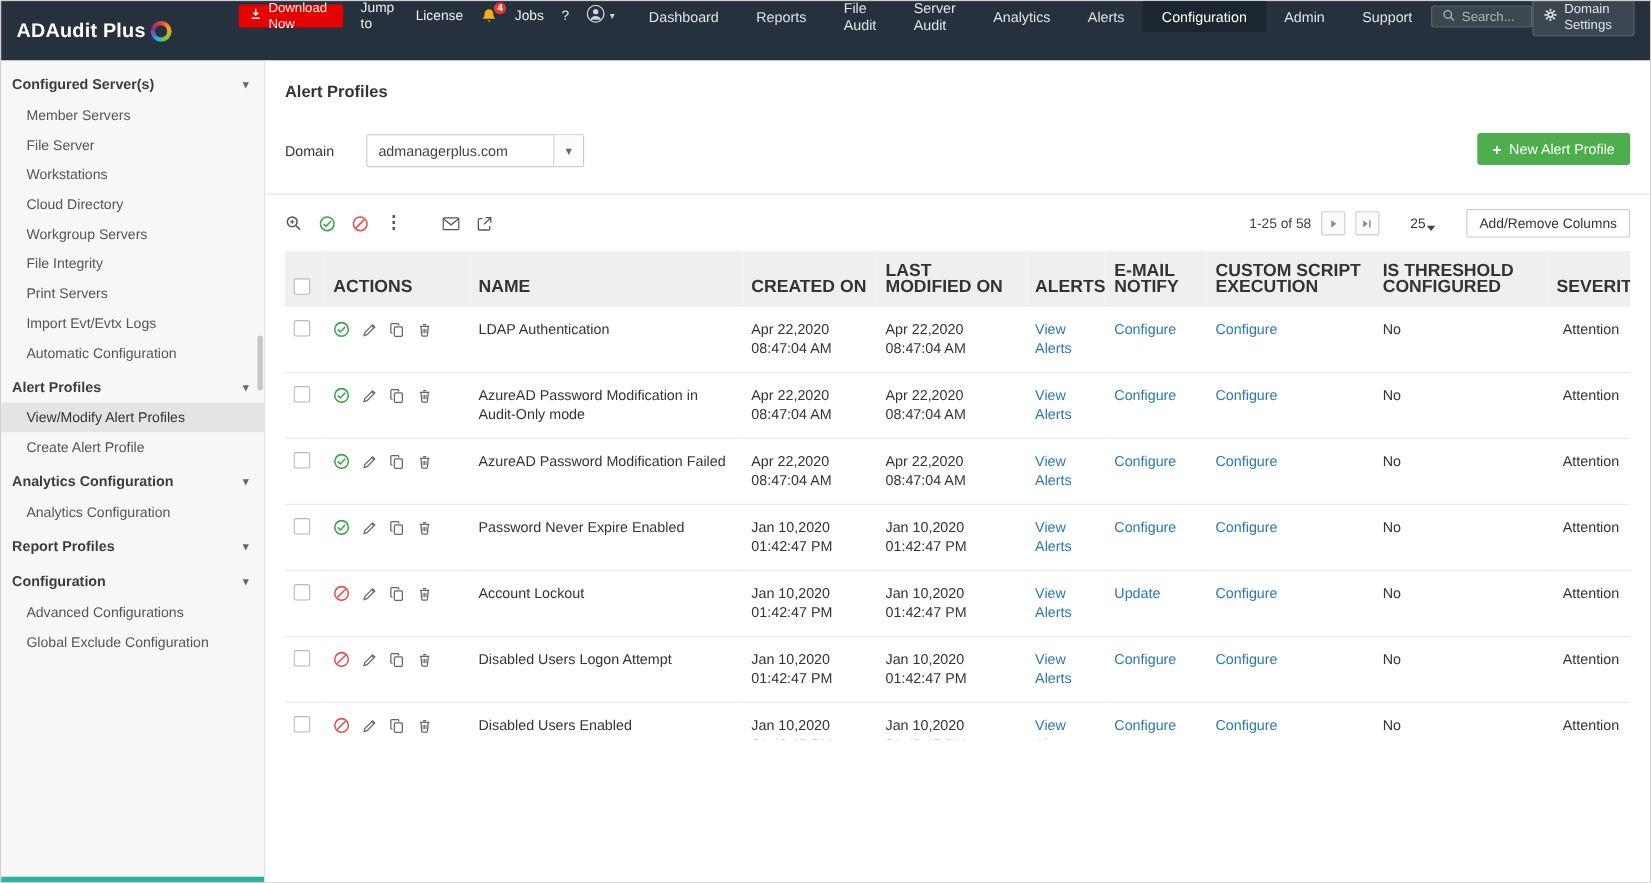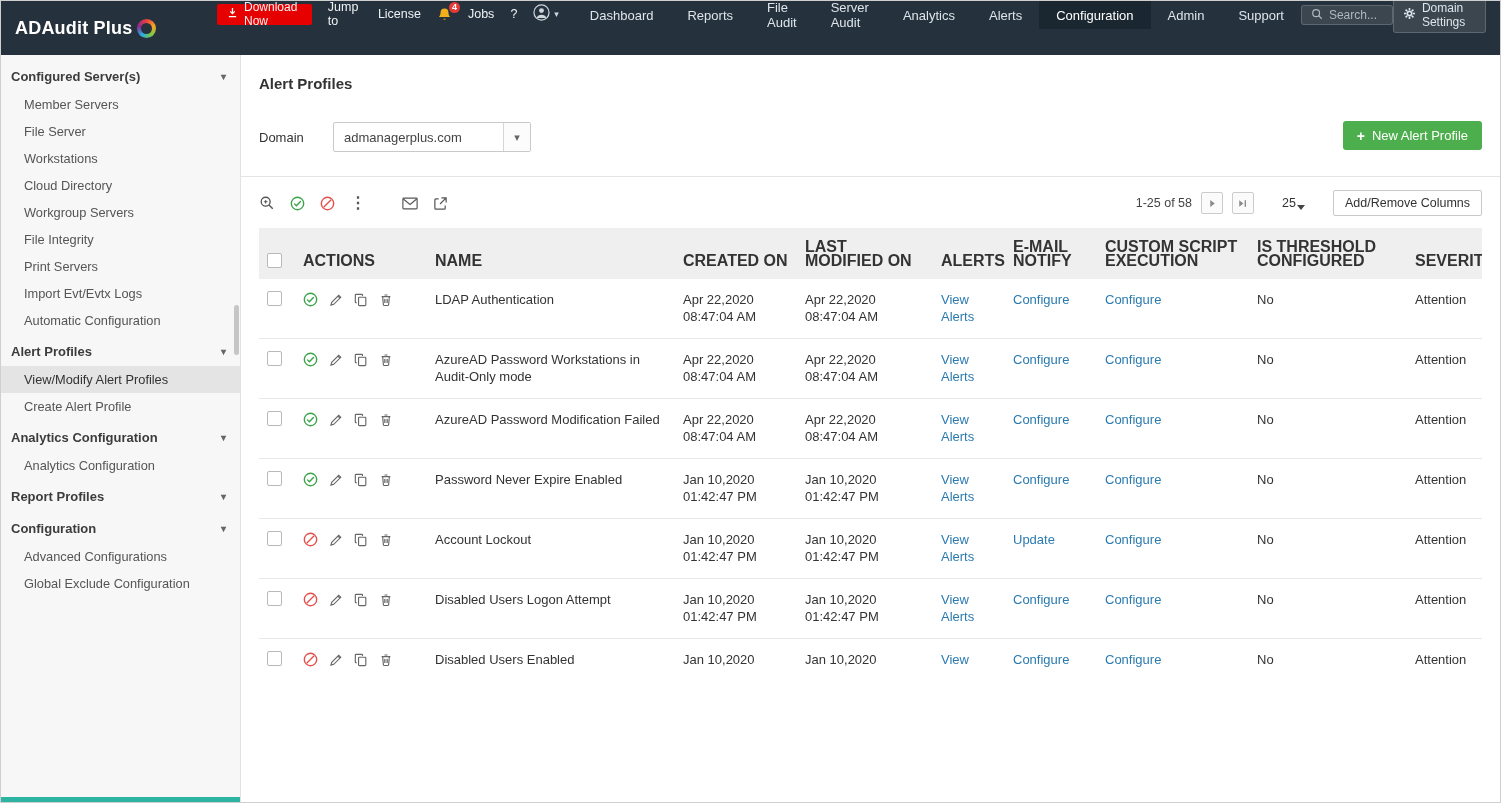--- a/index.html
+++ b/index.html
@@ -90,21 +90,21 @@
   table { width:100%; border-collapse:collapse; table-layout:fixed; }
   thead th { background:#efefef; font-size:16px; color:#333; text-align:left; padding:12px 8px 11px;
     vertical-align:bottom; font-weight:bold; line-height:14px; }
   thead th.th-sev { text-align:right; padding-right:10px; }
   tbody td { padding:12px 8px 13px; font-size:13px; color:#333; border-bottom:1px solid #e8e8e8;
     vertical-align:top; line-height:17px; }
   .checkbox { width:15px; height:15px; border:1px solid #b9b9b9; border-radius:2px; background:#fff; cursor:pointer; }
   .actions { display:flex; gap:11px; align-items:center; padding-top:1px; }
   .actions span { display:flex; cursor:pointer; }
   a.link { color:#2a7ab0; text-decoration:none; cursor:pointer; }
-  .sev-cell { padding-right:10px; }
+  .sev-cell { text-align:right; padding-right:10px; }
 </style>
 </head>
 <body>
 
 <div class="app">
 
   <header>
     <div class="logo">
       <span class="logo-text">ADAudit Plus</span>
       <span class="logo-swoosh"></span>
@@ -395,21 +395,21 @@
                       </svg>
                     </span>
                     <span>
                       <svg viewBox="0 0 16 16" width="14" height="14">
                         <path d="M3 4.2h10M6.3 2.3h3.4M4.2 4.2l.8 9.2a1 1 0 0 0 1 .9h4a1 1 0 0 0 1-.9l.8-9.2" fill="none" stroke="#666" stroke-width="1.3"></path>
                         <path d="M6.4 6.8v4.6M8 6.8v4.6M9.6 6.8v4.6" stroke="#666" stroke-width="1"></path>
                       </svg>
                     </span>
                   </div>
                 </td>
-                <td>AzureAD Password Workstations in Audit-Only mode</td>
+                <td>AzureAD Password Modification in Audit-Only mode</td>
                 <td>Apr 22,2020 08:47:04 AM</td>
                 <td>Apr 22,2020 08:47:04 AM</td>
                 <td><a class="link">View Alerts</a></td>
                 <td><a class="link">Configure</a></td>
                 <td><a class="link">Configure</a></td>
                 <td>No</td>
                 <td class="sev-cell">Attention</td>
               </tr>
               <tr>
                 <td>

